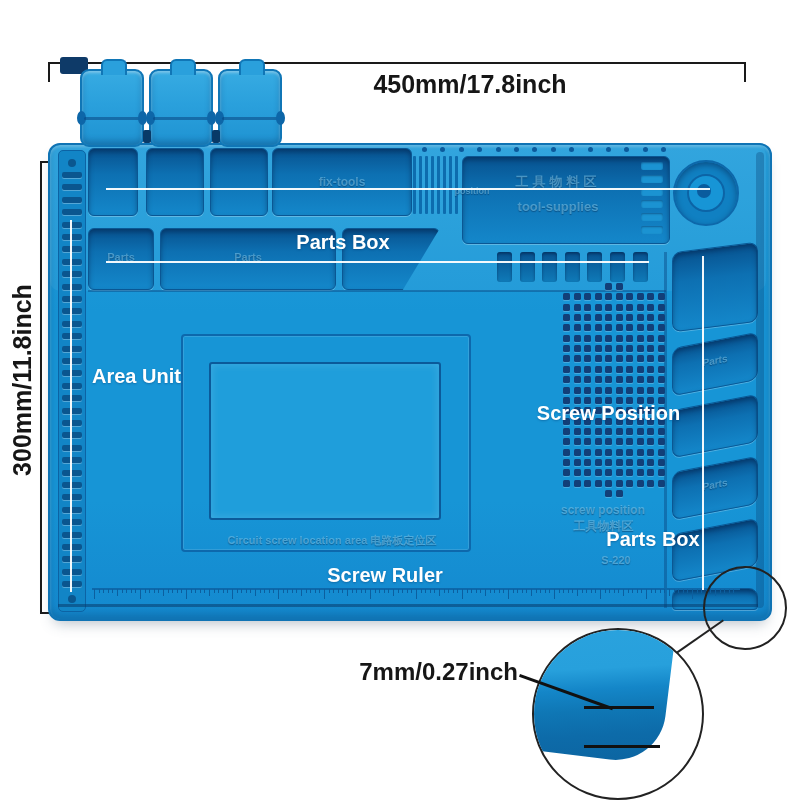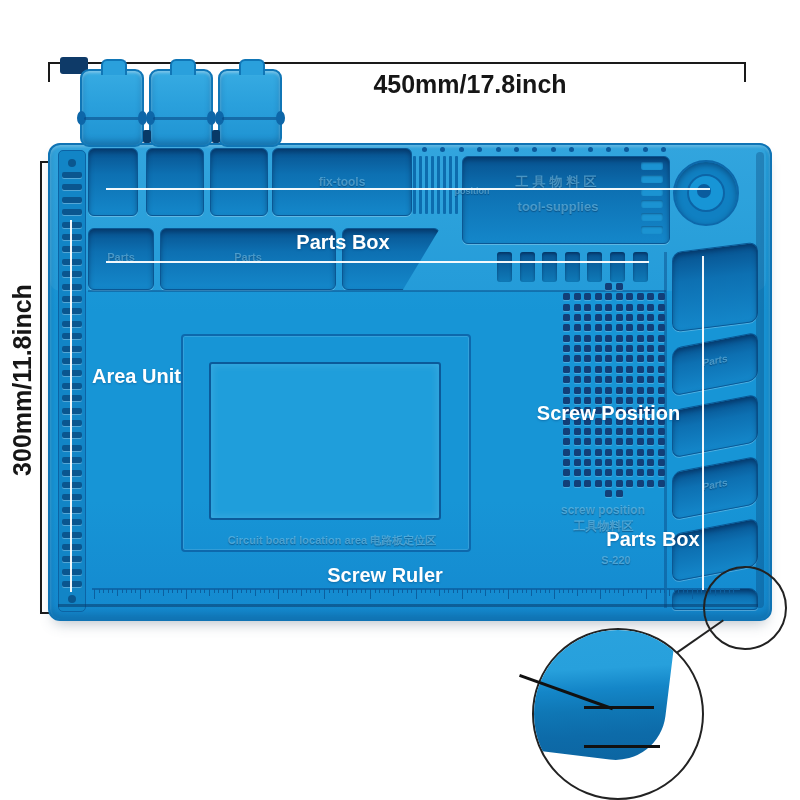--- a/index.html
+++ b/index.html
@@ -189,21 +189,21 @@
 
   <div class="abs wline" style="left:106px;top:188px;width:604px;height:2px;"></div>
   <div class="abs wline" style="left:106px;top:261px;width:543px;height:2px;"></div>
   <div class="abs wline" style="left:702px;top:256px;width:2px;height:334px;"></div>
   <div class="abs wline" style="left:70px;top:220px;width:2px;height:372px;"></div>
 
   <div class="abs wl" style="left:293px;top:231px;width:100px;font-size:20px;text-align:center;z-index:6;">Parts Box</div>
 
   <div class="abs" style="left:181px;top:334px;width:286px;height:214px;border:2px solid #0d68ac;border-radius:4px;box-shadow:inset 0 0 0 1px rgba(255,255,255,.12);"></div>
   <div class="abs" style="left:209px;top:362px;width:228px;height:154px;background:#1f9edb;border:2px solid #0b5a9a;border-radius:3px;box-shadow:inset 0 0 10px rgba(255,255,255,.15);"></div>
-  <div class="abs emb" style="left:192px;top:533px;width:280px;font-size:11px;text-align:center;">Circuit board location area  电路板定位区</div>
+  <div class="abs emb" style="left:192px;top:533px;width:280px;font-size:11px;text-align:center;">Circuit screw location area  电路板定位区</div>
   <div class="abs wl" style="left:92px;top:365px;width:110px;font-size:20px;z-index:6;">Area Unit</div>
 
   <div class="abs" id="screw-grid" style="left:563px;top:283px;width:106px;height:217px;">
       <div class="sq" style="left: 42px; top: 0px;"></div>
       <div class="sq" style="left: 52.5px; top: 0px;"></div>
       <div class="sq" style="left: 0px; top: 10.35px;"></div>
       <div class="sq" style="left: 10.5px; top: 10.35px;"></div>
       <div class="sq" style="left: 21px; top: 10.35px;"></div>
       <div class="sq" style="left: 31.5px; top: 10.35px;"></div>
       <div class="sq" style="left: 42px; top: 10.35px;"></div>
@@ -567,14 +567,15 @@
     <div class="abs" style="left:-48px;top:-55px;width:185px;height:180px;transform:rotate(7deg);border-bottom-right-radius:50px;
          background:linear-gradient(170deg,#2ea6e0 0%,#27a0dc 52%,#1486c8 62%,#0f77b5 72%,#0d6ba9 84%,#0c64a0 100%);">
       <div class="mag-stripe" style="left:4px;top:58px;width:85px;"></div>
       <div class="mag-stripe" style="left:42px;top:28px;width:85px;"></div>
 
     </div>
   </div>
   <div class="abs" style="left:584px;top:706px;width:70px;height:3px;background:#111;z-index:8;"></div>
   <div class="abs" style="left:584px;top:745px;width:76px;height:3px;background:#111;z-index:8;"></div>
   <div class="abs" style="left:520px;top:674px;width:99px;height:3px;background:#111;transform:rotate(19.7deg);transform-origin:0 0;z-index:8;"></div>
+  <div class="abs dim" style="left:352px;top:658px;width:166px;font-size:24px;text-align:right;z-index:8;">7mm/0.27inch</div>
 
 </div>
 
 </body></html>

